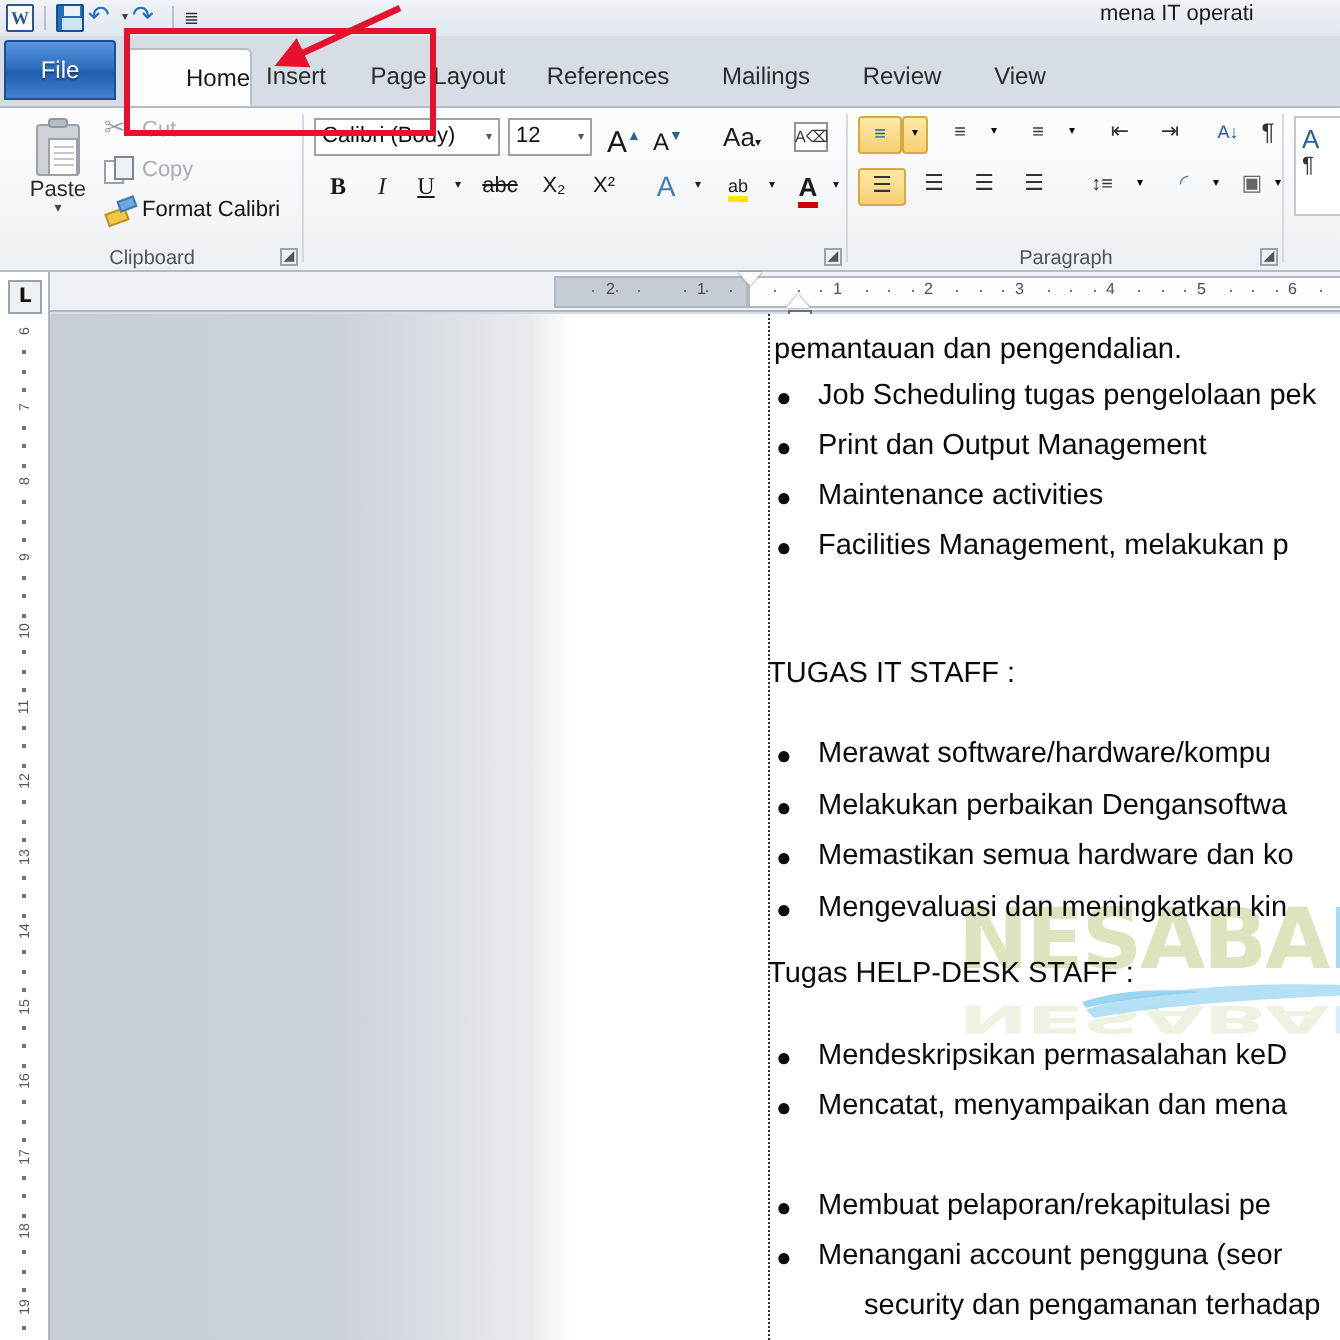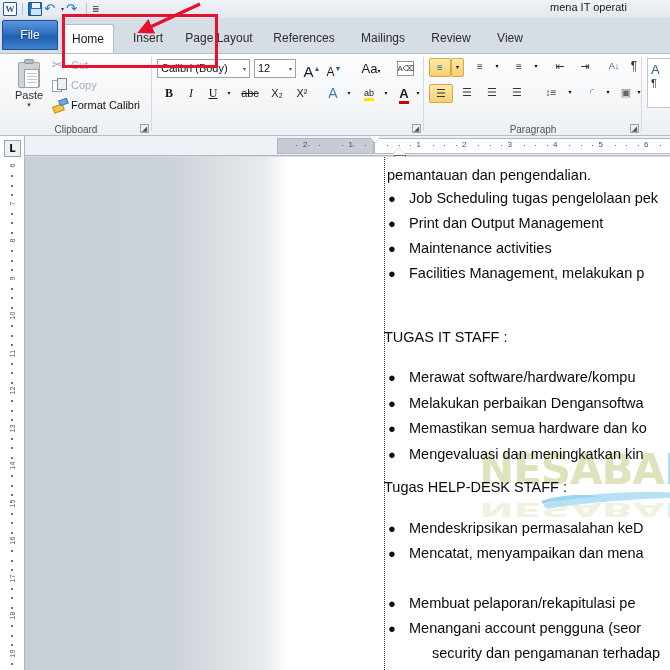--- a/index.html
+++ b/index.html
@@ -188,21 +188,21 @@
       <span class="tiny-caret">▾</span>
       <span class="ico arrow-ico">↷</span>
       <span class="qat-sep"></span>
       <span class="qat-more">≣</span>
     </div>
     <div class="doctitle">mena IT operati</div>
   </div>
 
   <div class="tabstrip">
     <div class="file-tab">File</div>
-    <div class="tab active" style="left:62px;width:52px;">Home</div>
+    <div class="tab active" style="left:62px;width:64px;text-align:right;">Home</div>
     <div class="tab" style="left:124px;width:48px;">Insert</div>
     <div class="tab" style="left:178px;width:82px;">Page Layout</div>
     <div class="tab" style="left:352px;width:62px;">Mailings</div>
     <div class="tab" style="left:266px;width:76px;">References</div>
     <div class="tab" style="left:423px;width:56px;">Review</div>
     <div class="tab" style="left:487px;width:46px;">View</div>
   </div>
 
   <div class="ribbon">
 

